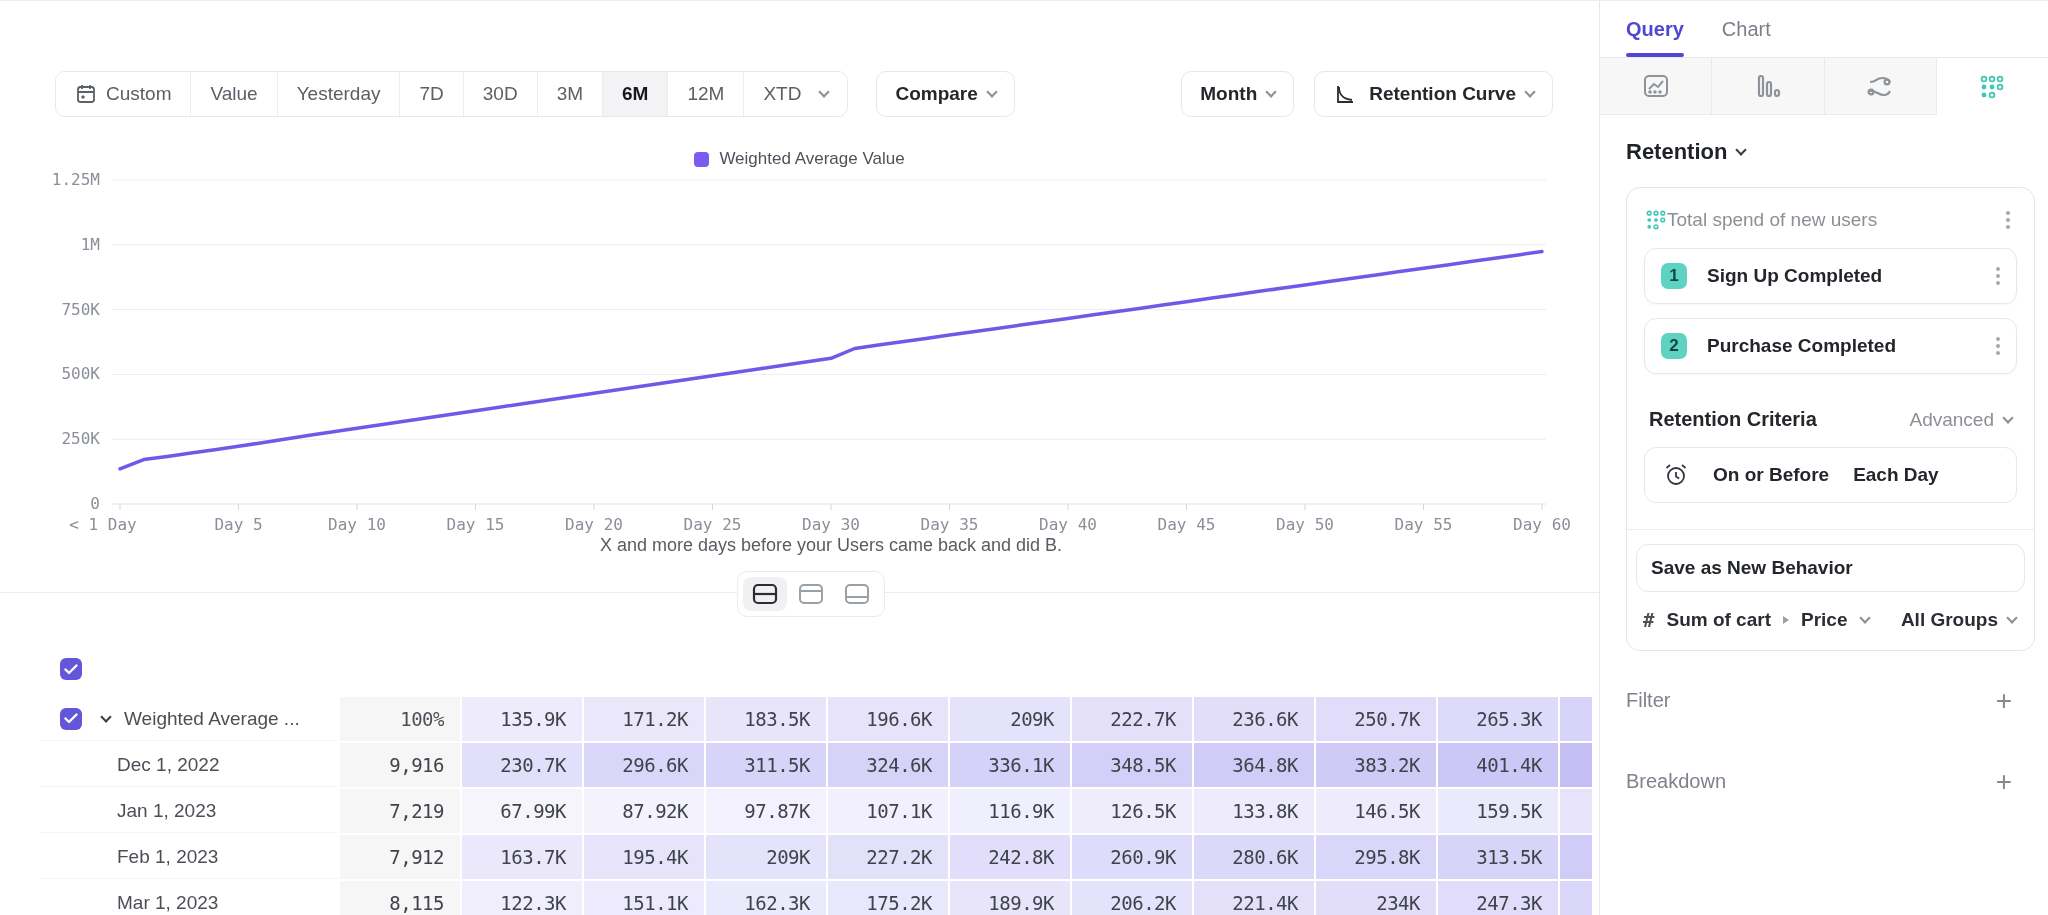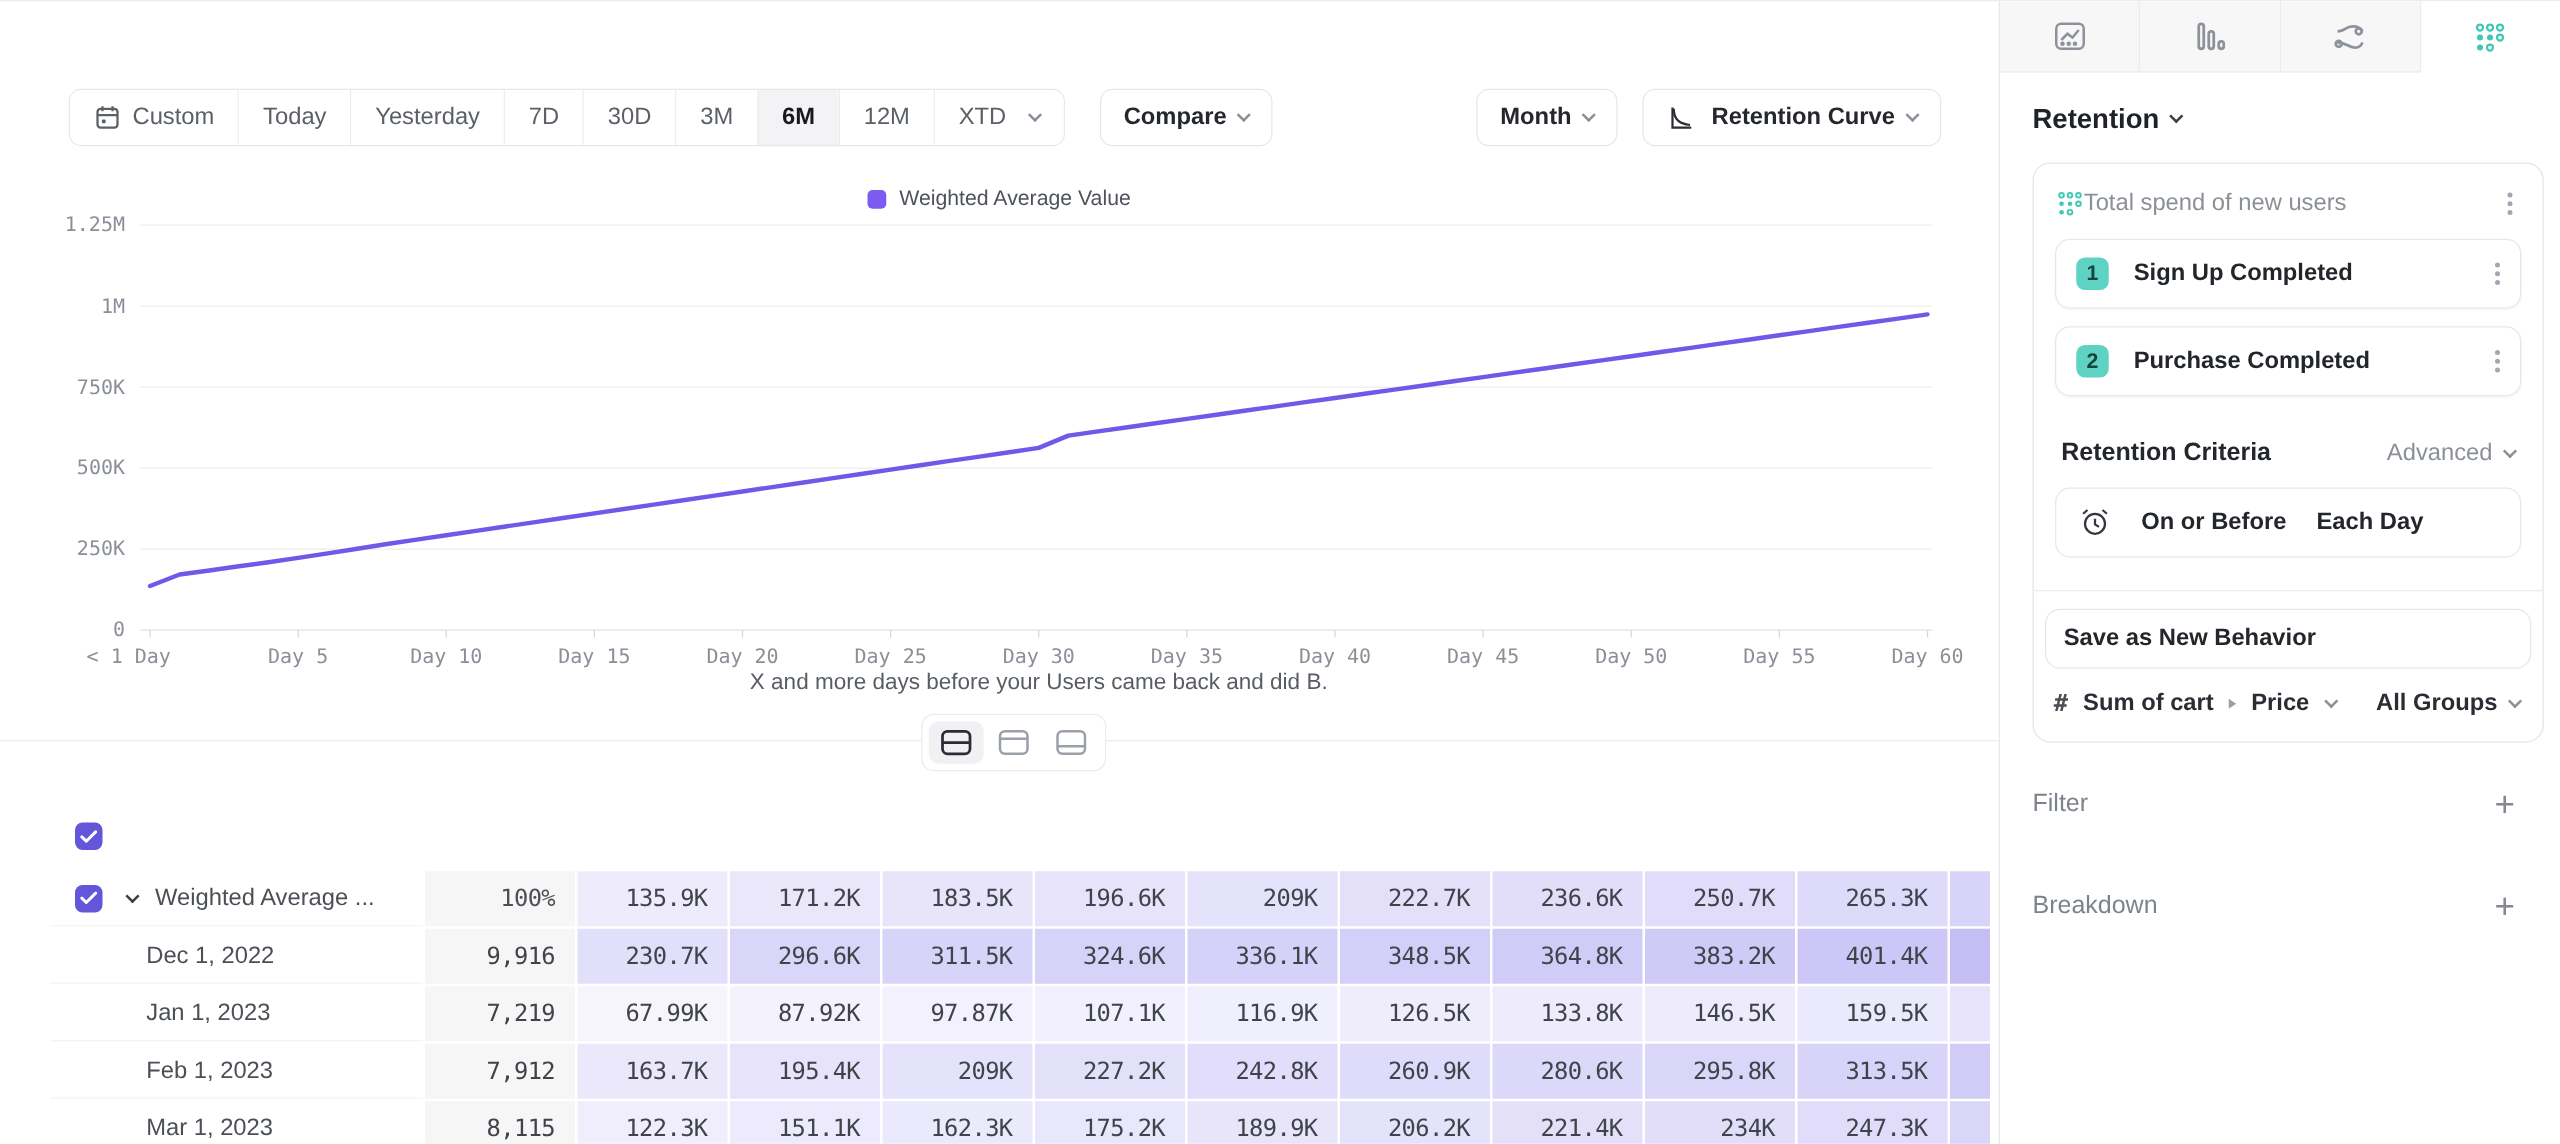--- a/index.html
+++ b/index.html
@@ -102,21 +102,21 @@
       <div class="range-group" id="range-group">
           <button class="seg">
             <svg width="22" height="22" viewBox="0 0 22 22" fill="none" stroke="#5b6066" stroke-width="1.8">
               <rect x="3" y="4" width="16" height="15" rx="2.5"></rect>
               <path d="M7 2v4M15 2v4M3 9h16"></path>
               <rect x="6.5" y="12.5" width="3" height="3" rx="0.8" fill="#5b6066" stroke="none"></rect>
             </svg>
             <span>Custom</span>
           </button>
           <button class="seg">
-            <span>Today</span>
+            <span>Value</span>
           </button>
           <button class="seg">
             <span>Yesterday</span>
           </button>
           <button class="seg">
             <span>7D</span>
           </button>
           <button class="seg">
             <span>30D</span>
           </button>
@@ -334,20 +334,28 @@
           <div class="cell num mono" style="background: rgba(106, 88, 230, 0.173);">206.2K</div>
           <div class="cell num mono" style="background: rgba(106, 88, 230, 0.184);">221.4K</div>
           <div class="cell num mono" style="background: rgba(106, 88, 230, 0.196);">234K</div>
           <div class="cell num mono" style="background: rgba(106, 88, 230, 0.208);">247.3K</div>
           <div class="sliver" style="background: rgba(106, 88, 230, 0.247);"></div>
         </div>
       </div>
   </div>
 
   <aside class="sidebar">
+    <div class="tabs">
+      <div class="tab active">
+          <span>Query</span>
+        </div>
+      <div class="tab">
+          <span>Chart</span>
+        </div>
+    </div>
 
     <div class="icon-row">
       <div class="icon-cell">
         <svg width="28" height="26" viewBox="0 0 28 26" fill="none" stroke="currentColor" stroke-width="2">
             <rect x="3" y="3" width="22" height="20" rx="4"></rect>
             <polyline points="7,16 12,11 16,14 21,8"></polyline>
             <circle cx="8" cy="19" r="0.8" fill="currentColor"></circle>
             <circle cx="13" cy="19" r="0.8" fill="currentColor"></circle>
             <circle cx="18" cy="19" r="0.8" fill="currentColor"></circle>
           </svg>

